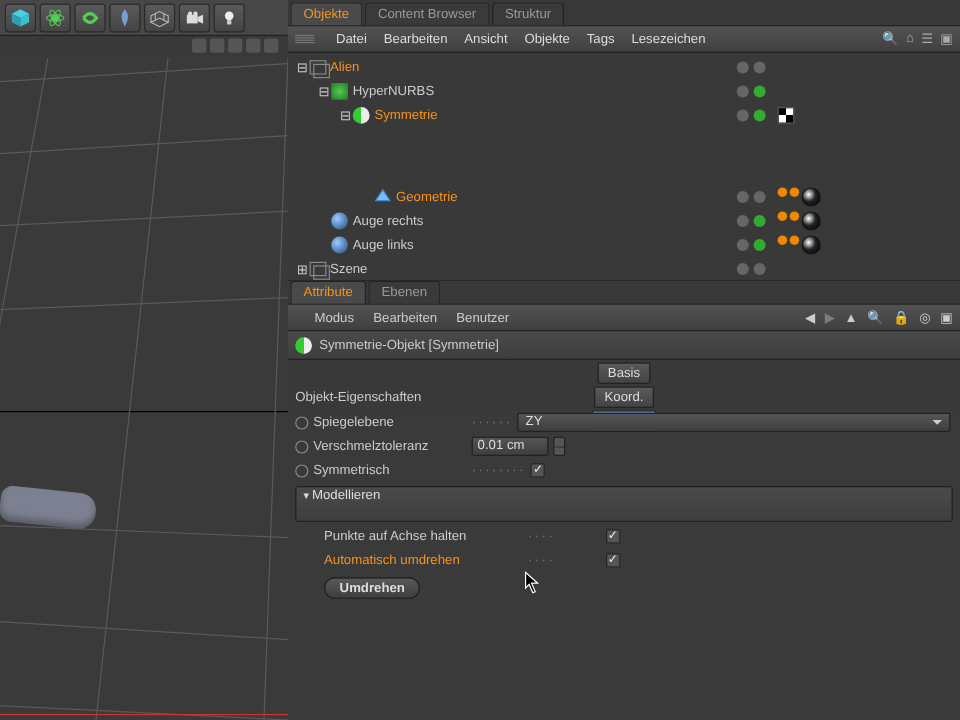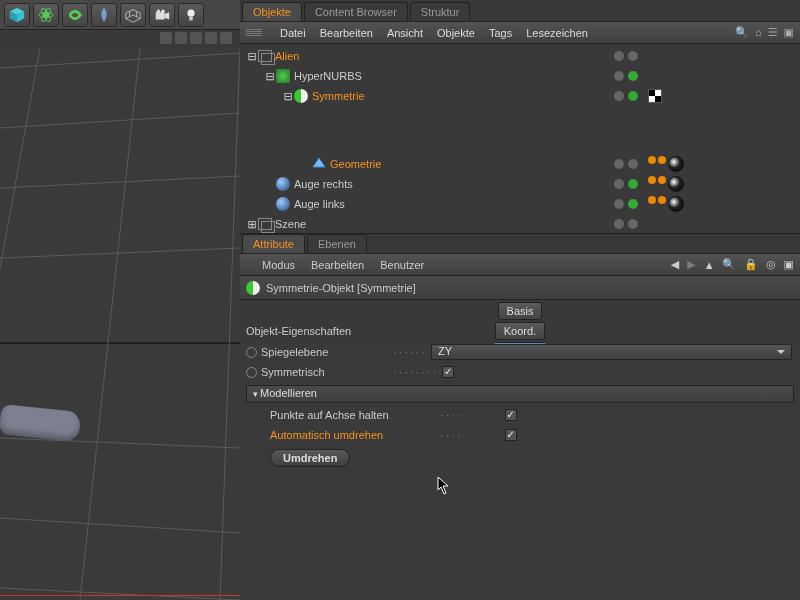--- a/index.html
+++ b/index.html
@@ -67,21 +67,21 @@
 .proprow .lbl.sel { color:#f7931e; }
 .proprow .dots { color:#777; letter-spacing:2px; flex:none; }
 .proprow .dd { flex:1; height:16px; background:linear-gradient(#555,#3e3e3e); border:1px solid #222; border-radius:2px; padding:0 6px; color:#ddd; margin-right:8px; position:relative; }
 .proprow .dd::after { content:""; position:absolute; right:6px; top:5px; border:4px solid transparent; border-top-color:#ccc; }
 .proprow .chk { width:12px; height:12px; border:1px solid #222; background:#555; display:inline-flex; align-items:center; justify-content:center; }
 .proprow .chk.on::after { content:"✓"; color:#eee; font-size:10px; line-height:10px; }
 .proprow .num { width:64px; height:16px; background:linear-gradient(#555,#3e3e3e); border:1px solid #222; border-radius:2px; padding:0 4px; color:#ddd; }
 .spin { width:10px; height:16px; display:flex; flex-direction:column; background:#555; border:1px solid #222; border-radius:2px; }
 .spin i { flex:1; display:block; }
 .spin i:first-child { border-bottom:1px solid #333; }
-.group-h { height:18px; background:linear-gradient(#4a4a4a,#3e3e3e); border:1px solid #222; margin:3px 6px 2px; padding:1px 6px; color:#ddd; border-radius:2px; }
+.group-h { height:30px; background:linear-gradient(#4a4a4a,#3e3e3e); border:1px solid #222; margin:3px 6px 2px; padding:1px 6px; color:#ddd; border-radius:2px; }
 .group-h::before { content:"▾ "; font-size:9px; }
 .propind { padding-left:30px;gap:42px; }
 .btn { display:inline-block; padding:2px 12px; margin:4px 0 0 30px; background:linear-gradient(#5a5a5a,#3e3e3e); border:1px solid #222; border-radius:9px; color:#ddd; cursor:pointer;font-weight:bold; }
 
 .cursor { position:absolute; left:437px; top:476px; pointer-events:none; }
 .cursor svg { width:14px; height:20px; }
 </style>
 </head>
 <body>
 
@@ -305,20 +305,29 @@
     <div class="sect-h">Objekt-Eigenschaften</div>
 
     <div class="proprow">
       <span class="r"></span>
       <span class="lbl">Spiegelebene</span>
       <span class="dots">······</span>
       <div class="dd">ZY</div>
     </div>
     <div class="proprow">
       <span class="r"></span>
+      <span class="lbl">Verschmelztoleranz</span>
+      <div class="num">0.01 cm</div>
+      <div class="spin">
+          <i></i>
+          <i></i>
+        </div>
+    </div>
+    <div class="proprow">
+      <span class="r"></span>
       <span class="lbl">Symmetrisch</span>
       <span class="dots">········</span>
       <span class="chk on"></span>
     </div>
 
     <div class="group-h">Modellieren</div>
 
     <div class="proprow propind">
       <span class="lbl">Punkte auf Achse halten</span>
       <span class="dots">····</span>

